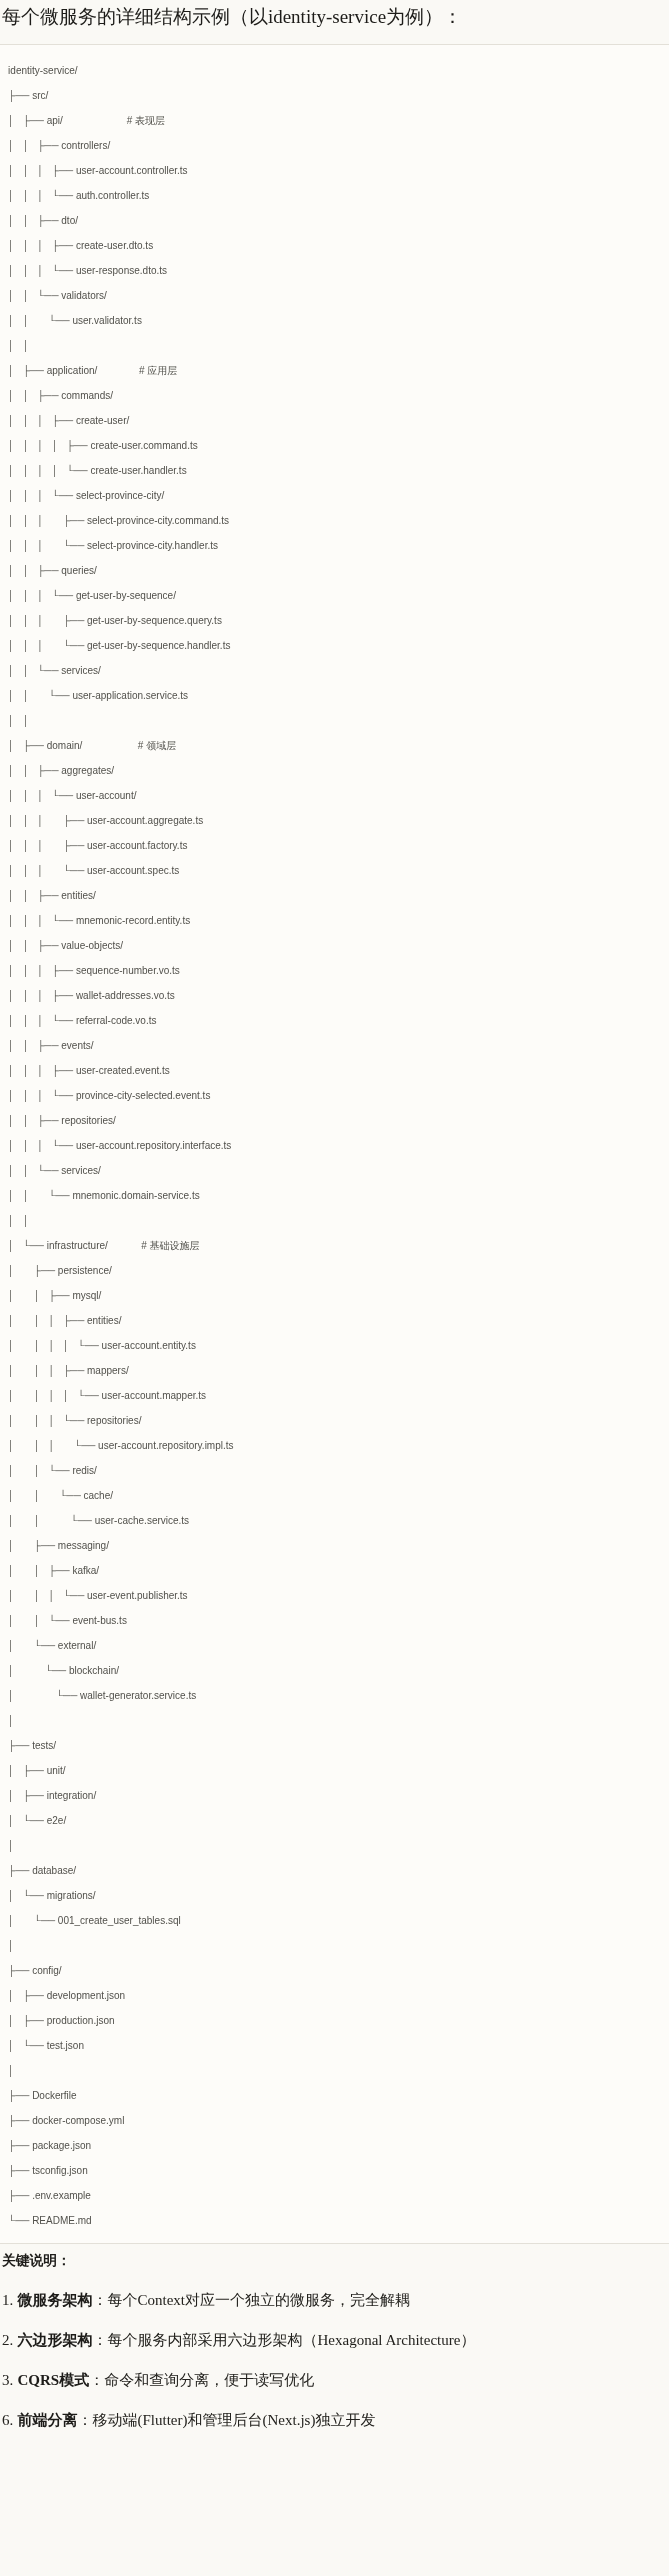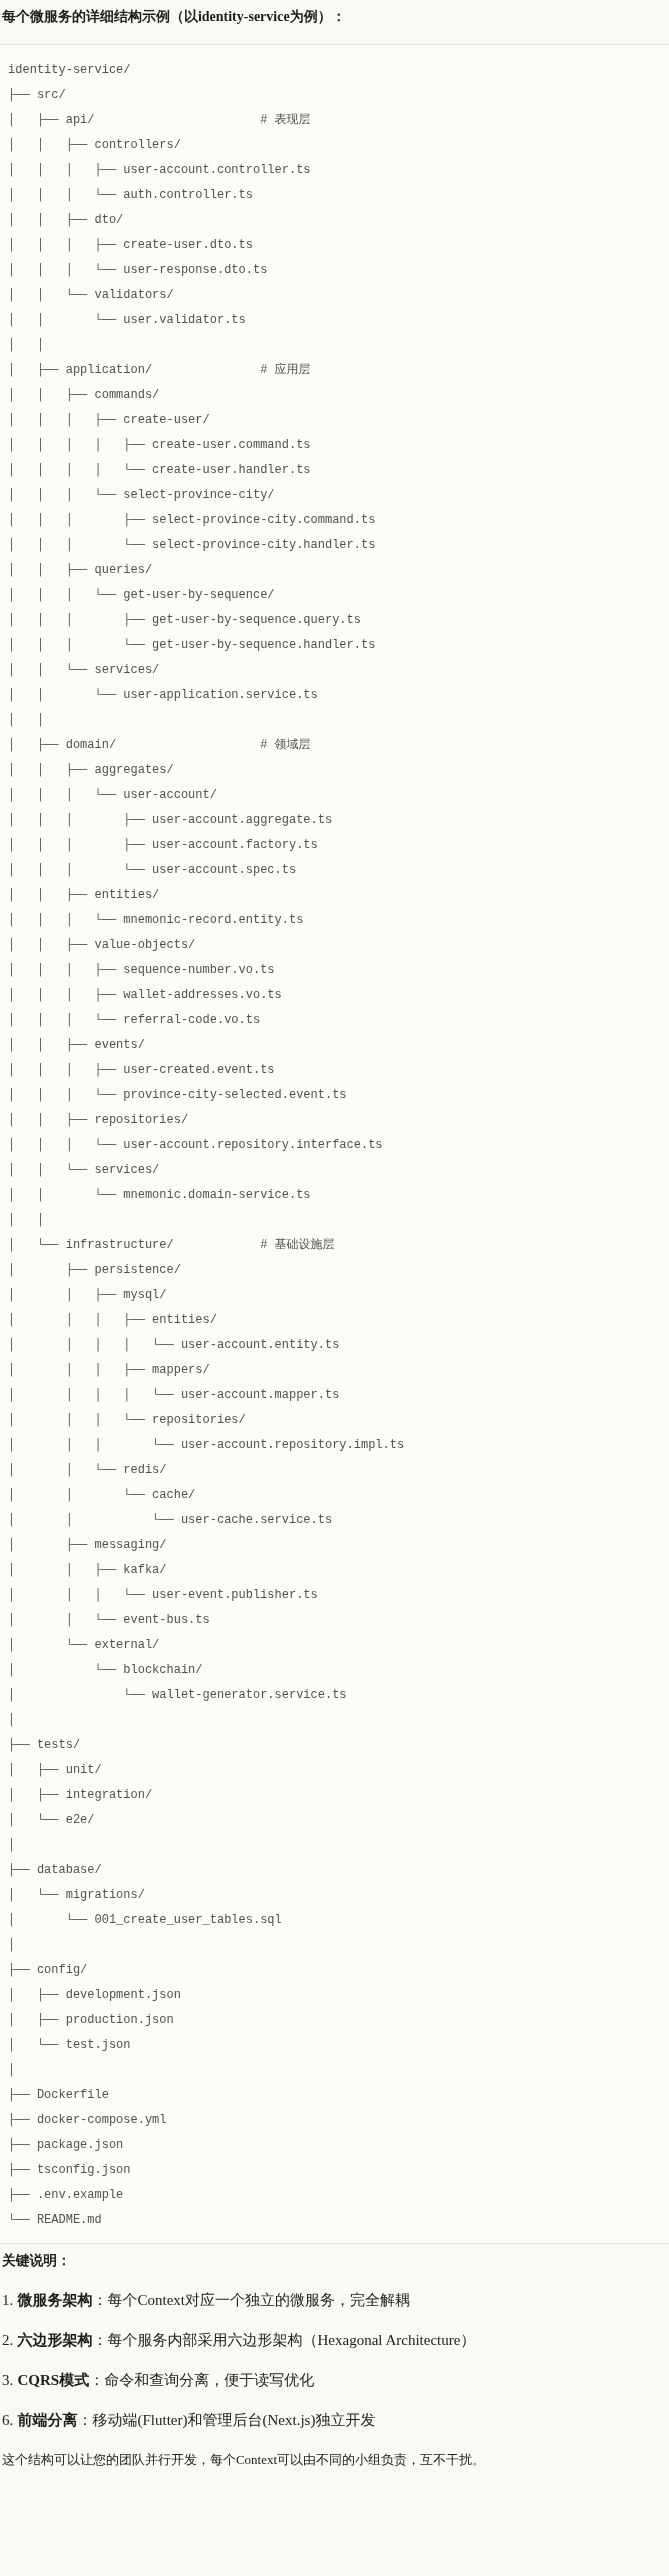--- a/index.html
+++ b/index.html
@@ -9,33 +9,33 @@
   *{box-sizing:border-box;}
   html,body{margin:0;padding:0;}
   body{
     width:669px; min-height:2576px;
     background:var(--page_bg);
     color:var(--body_text);
     font-family:"Liberation Serif","DejaVu Serif",serif;
   }
   .page{width:669px; overflow:hidden;}
   .title{
-    font-size:14px; font-weight:bold; color:var(--heading_text);
+    font-size:19px; font-weight:normal; color:var(--heading_text);
     margin:6.3px 0 0 1.9px; line-height:21px;
   }
   .code-block{
     margin-top:16.3px;
     background:var(--code_bg);
     border-top:0.6px solid var(--border);
     border-bottom:0.6px solid var(--border);
   }
   .tree{
     margin:0; padding:13.8px 8.1px 10px 8.1px;
-    font-family:Liberation Mono, monospace;
-    font-size:12px; line-height:25px;
+    font-family:Liberation Sans, sans-serif;
+    font-size:10px; line-height:25px;
     color:var(--tree_text);
     white-space:pre;
   }
   .notes{padding:0 1.9px;}
   .notes-heading{
     font-size:13.8px; font-weight:bold; color:var(--heading_text);
     margin:6px 0 0 0; line-height:21px;
   }
   .notes-list{list-style:none; margin:19px 0 0 0; padding:0;}
   .note-item{font-size:15px; line-height:20px; margin-bottom:20px; color:var(--body_text);}
@@ -143,17 +143,16 @@
   <div class="notes">
     <h3 class="notes-heading">关键说明：</h3>
 
     <ol class="notes-list">
       <li class="note-item"><span class="num">1.</span><span class="term">微服务架构</span><span class="desc">：每个Context对应一个独立的微服务，完全解耦</span></li>
       <li class="note-item"><span class="num">2.</span><span class="term">六边形架构</span><span class="desc">：每个服务内部采用六边形架构（Hexagonal Architecture）</span></li>
       <li class="note-item"><span class="num">3.</span><span class="term">CQRS模式</span><span class="desc">：命令和查询分离，便于读写优化</span></li>
       <li class="note-item"><span class="num">6.</span><span class="term">前端分离</span><span class="desc">：移动端(Flutter)和管理后台(Next.js)独立开发</span></li>
     </ol>
 
-    <p class="footer-para">这个结构可以让您的团队并行开发，每个Context可以由不同的小组负责，互不干扰。</p>
   </div>
 
 </div>
 
 
 </body></html>

